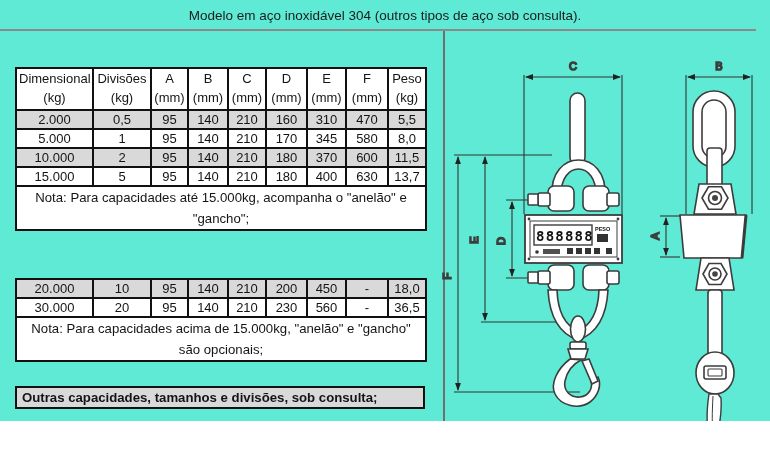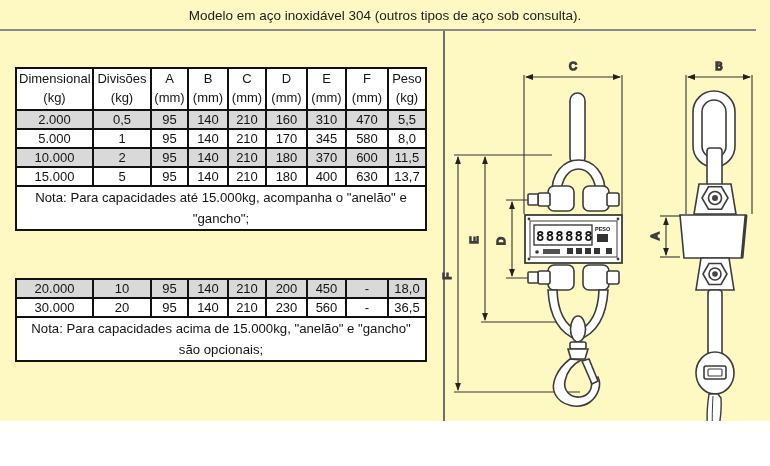--- a/index.html
+++ b/index.html
@@ -1,17 +1,17 @@
 <!DOCTYPE html>
 <html><head>
 <meta charset="utf-8">
 <style>
   html,body{margin:0;padding:0;background:#fff;}
   #stage{
-    position:relative;width:770px;height:421px;background:#fef9c3;overflow:hidden;
+    position:relative;width:770px;height:421px;background:#5eead4;overflow:hidden;
     font-family:"Liberation Sans","DejaVu Sans",sans-serif;color:#1c1c1c;
   }
   .page-title{
     position:absolute;top:8px;left:0;width:770px;text-align:center;
     font-size:13.5px;color:#1c1c1c;
   }
   .title-rule{position:absolute;top:29px;left:0;width:756px;height:2px;background:#8a8a8a;}
   .v-divider{position:absolute;top:31px;left:443px;width:2px;height:417px;background:#6f6f6f;}
   .bottom-rule{position:absolute;top:447px;left:0;width:770px;height:2px;background:#555;}
 
@@ -171,20 +171,21 @@
           <td>36,5</td>
         </tr>
       </tbody>
     <tbody>
       <tr>
         <td class="note" colspan="9">Nota: Para capacidades acima de 15.000kg, "anelão" e "gancho" são opcionais;</td>
       </tr>
     </tbody>
   </table>
 
+  <div class="outras-box">Outras capacidades, tamanhos e divisões, sob consulta;</div>
 
   <svg width="330" height="420" viewBox="0 0 330 420" style="position:absolute;left:440px;top:28px">
     <defs>
       <marker id="arr" markerWidth="9" markerHeight="8" refX="7" refY="3.5" orient="auto-start-reverse" markerUnits="userSpaceOnUse">
         <path d="M0,0.6 L8,3.5 L0,6.4 Z" fill="#222"></path>
       </marker>
     </defs>
 
     <g stroke="#3c3c3c" fill="none" stroke-width="1.6">
 

